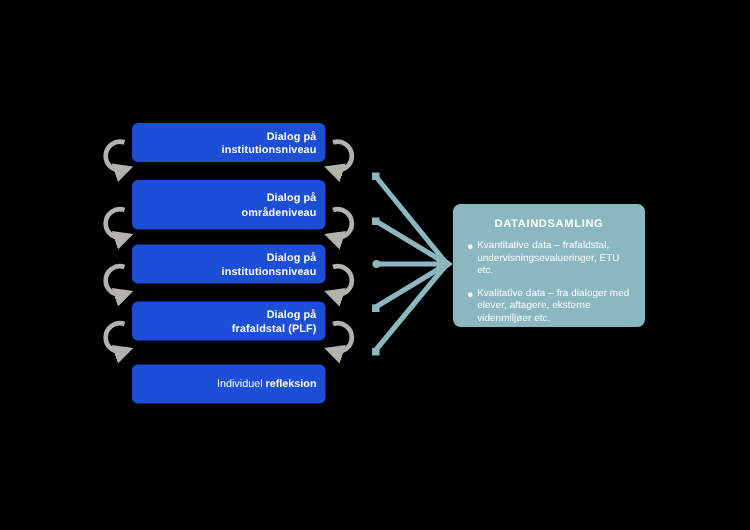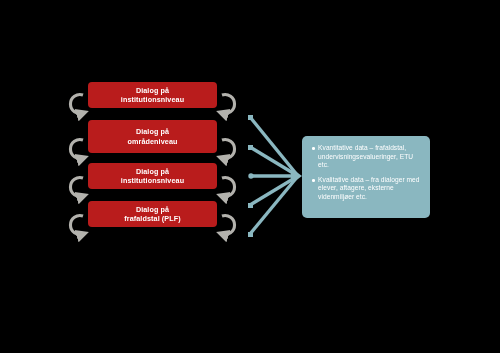--- a/index.html
+++ b/index.html
@@ -22,26 +22,26 @@
   #arrow-layer {
     position: absolute;
     left: 0;
     top: 0;
     width: 500px;
     height: 353px;
     pointer-events: none;
   }
   .level-box {
     position: absolute;
-    background: #b91c1c;
+    background: #1d4ed8;
     border-radius: 4px;
     box-sizing: border-box;
     display: flex;
     flex-direction: column;
-    align-items: center;
+    align-items: flex-end;
     justify-content: center;
     color: #ffffff;
     text-align: center;
     z-index: 3;
     padding: 2px 6px;
   }
   .lv-title {
     font-weight: bold;
     font-size: 7.2px;
     line-height: 9.5px;
@@ -161,22 +161,28 @@
   <div class="level-box" style="left:88px; top:163px; width:129px; height:26px;">
     <div class="lv-title">Dialog på</div>
     <div class="lv-sub">institutionsniveau</div>
   </div>
 
   <div class="level-box" style="left:88px; top:201px; width:129px; height:26px;">
     <div class="lv-title">Dialog på</div>
     <div class="lv-sub">frafaldstal (PLF)</div>
   </div>
 
+  <div class="level-box" style="left:88px; top:243px; width:129px; height:26px;">
+    <div class="lv-single">
+      <span>Individuel </span><b>refleksion</b>
+    </div>
+  </div>
 
   <div id="data-box">
+    <div id="data-title">DATAINDSAMLING</div>
 
     <div class="bullet-row">
       <span class="bullet-dot"></span>
       <span class="bullet-text">Kvantitative data – frafaldstal, undervisningsevalueringer, ETU etc.</span>
     </div>
 
     <div class="bullet-row">
       <span class="bullet-dot"></span>
       <span class="bullet-text">Kvalitative data – fra dialoger med elever, aftagere, eksterne videnmiljøer etc.</span>
     </div>

